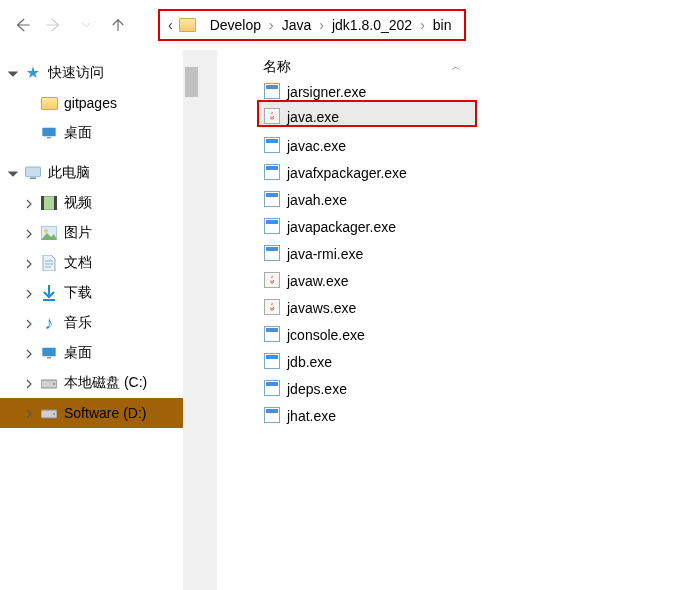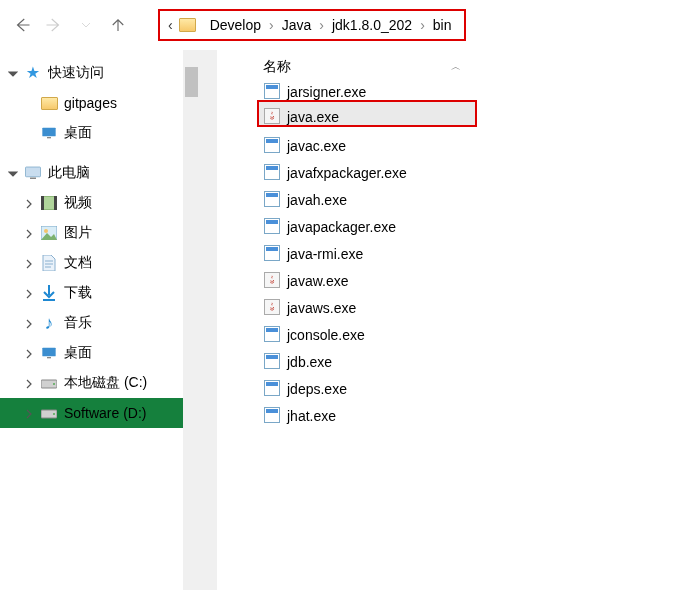--- a/index.html
+++ b/index.html
@@ -20,21 +20,21 @@
     
     .body { display:flex; height:540px; }
 
     .sidebar { width:200px; padding-top:8px; position:relative; }
     .sidebar-scroll { position:absolute; right:0; top:0; bottom:0; width:17px; background:#f0f0f0; }
     .sidebar-scroll .track { position:absolute; top:17px; bottom:17px; left:0; right:0; background:#f0f0f0; }
     .sidebar-scroll .thumb { position:absolute; top:0; left:2px; right:2px; height:30px; background:#c1c1c1; }
     .sidebar-inner { padding-right:17px; }
 
     .tree-item { display:flex; align-items:center; height:30px; padding-left:8px; white-space:nowrap; overflow:hidden; }
-    .tree-item.selected { background:#15803d; }
+    .tree-item.selected { background:#a16207; }
     .tree-chevron { width:14px; height:14px; margin-right:2px; flex:none; }
     .tree-chevron svg { stroke:#555; stroke-width:1.2; fill:none; }
     .tree-chevron.open svg { fill:#555; }
     .tree-indent { display:inline-block; flex:none; }
     .tree-icon { width:18px; height:16px; margin-right:6px; flex:none; display:flex; align-items:center; justify-content:center; }
     .tree-label { overflow:hidden; text-overflow:ellipsis; }
 
     .ic-folder { width:17px; height:13px; background:linear-gradient(#ffe9a6,#f7c96b); border:1px solid #d1a84a; border-radius:1px; }
     .ic-star { color:#3398e0; font-size:16px; line-height:1; }
     .ic-monitor { }

